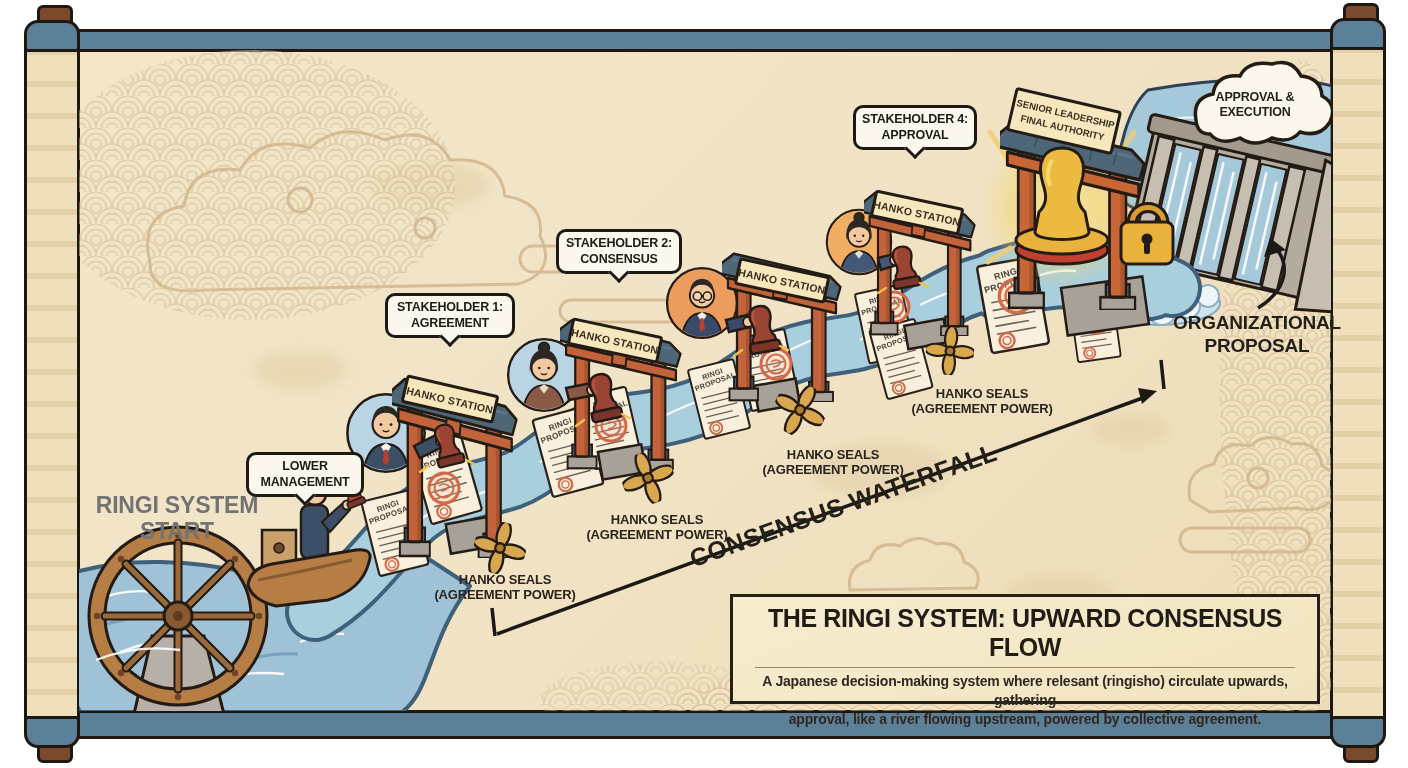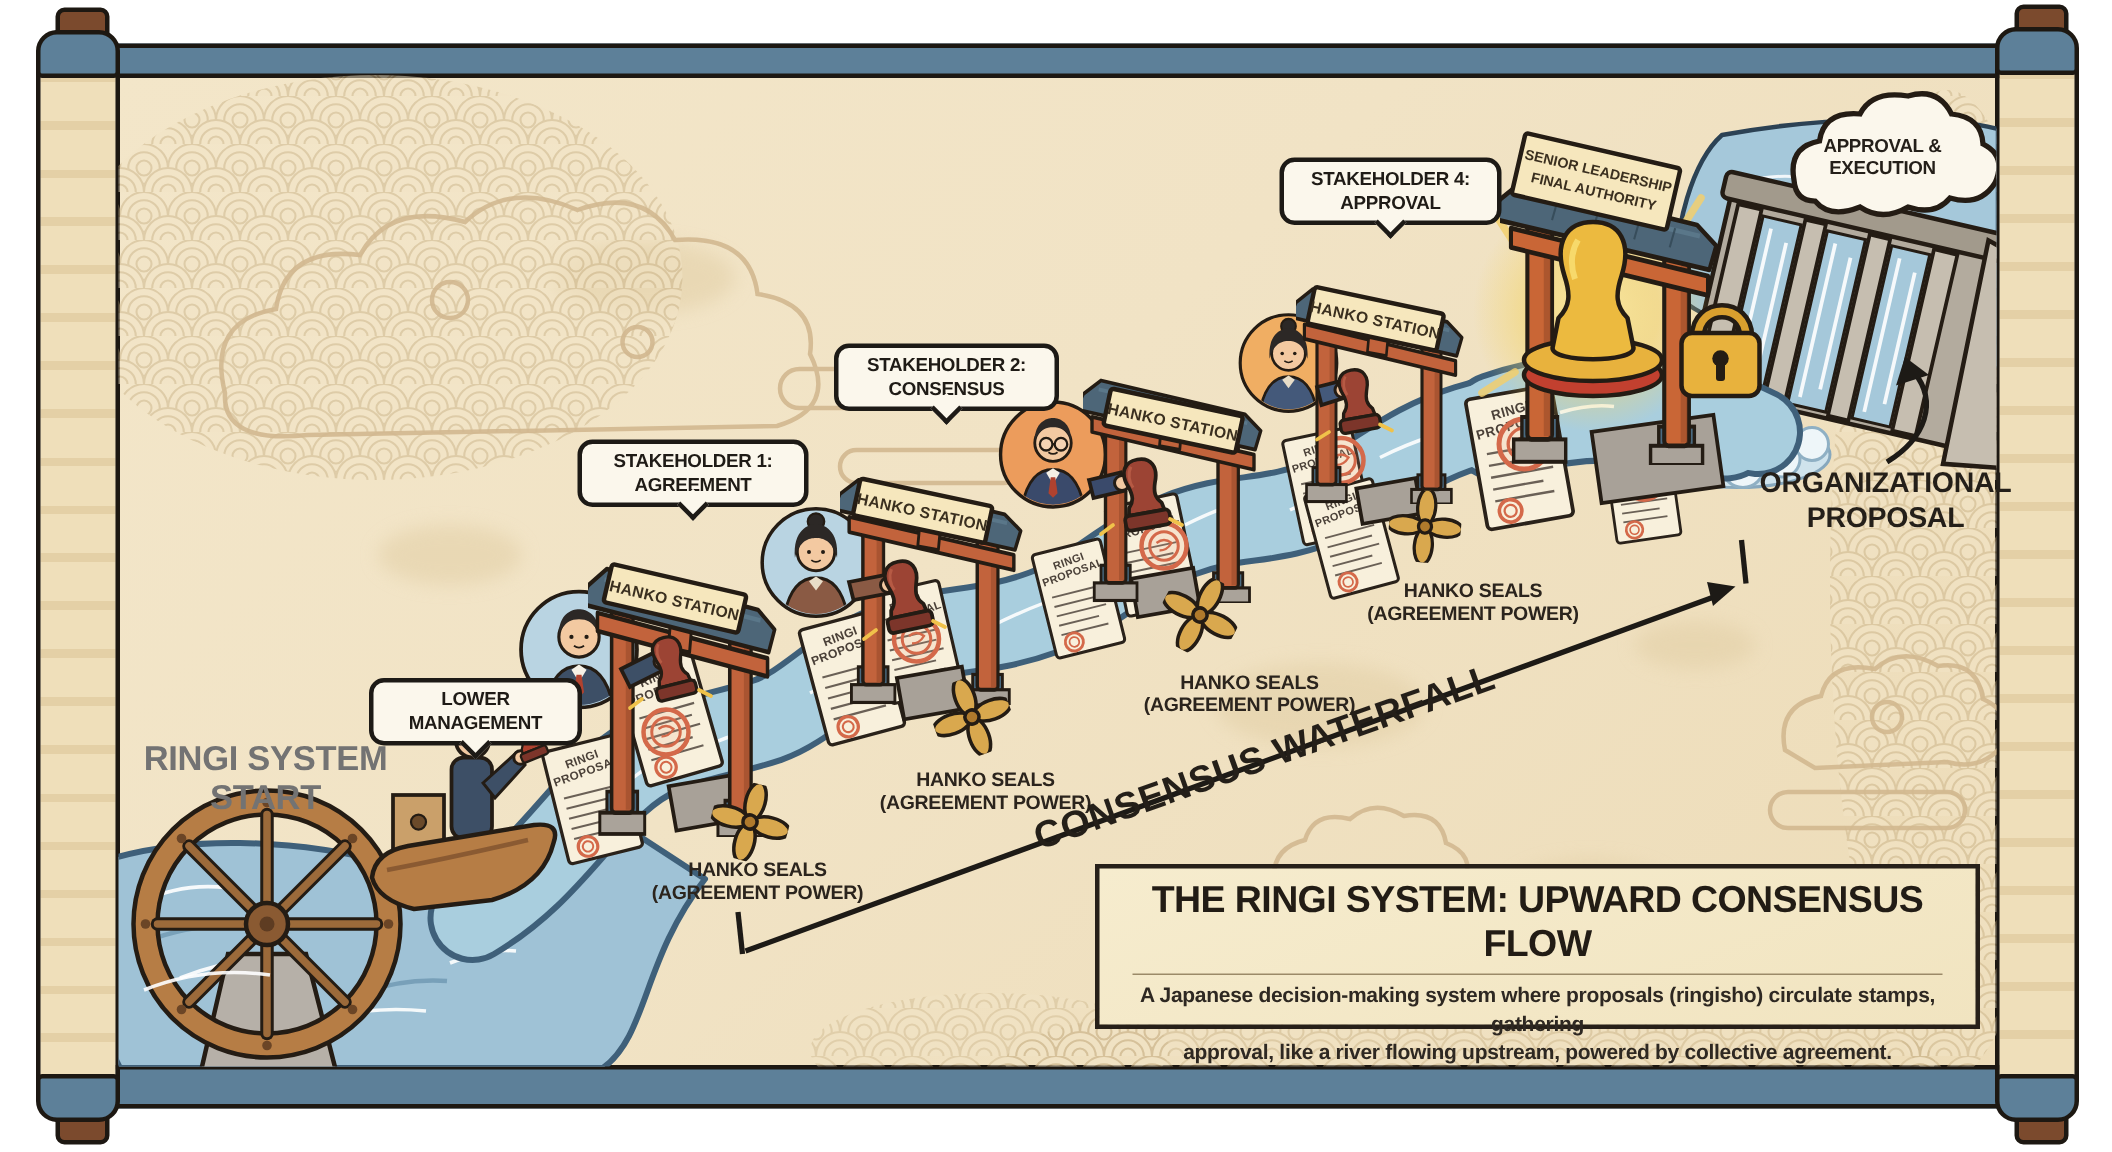--- a/index.html
+++ b/index.html
@@ -17,29 +17,29 @@
   .cap{position:absolute;left:-3px;width:50px;height:26px;background:#5d8099;border:3px solid #1d1812;z-index:5;}
   .cap.top{top:-3px;border-radius:14px 14px 4px 4px;}
   .cap.bottom{bottom:-3px;border-radius:4px 4px 14px 14px;}
   .knob{position:absolute;left:10px;width:30px;height:18px;background:#7b4a2d;border:3px solid #1d1812;border-radius:6px;z-index:3;}
   .knob.top{top:-18px;}
   .knob.bottom{bottom:-18px;}
   svg.scene{position:absolute;left:0;top:0;z-index:6;}
   svg text{font-family:"Liberation Sans",sans-serif;font-weight:700;}
   .label{position:absolute;z-index:8;color:#2b241d;font-weight:700;text-align:center;line-height:1.2;letter-spacing:-.2px;}
   .bubble{position:absolute;z-index:9;background:#fbf7ec;border:3px solid #1d1a16;border-radius:10px;
-    padding:4px 18px;font-size:12.5px;font-weight:700;text-align:center;line-height:1.25;color:#1f1b16;letter-spacing:-.2px;}
+    padding:4px 6px;font-size:12.5px;font-weight:700;text-align:center;line-height:1.25;color:#1f1b16;letter-spacing:-.2px;}
   .bubble::after{content:"";position:absolute;left:50%;bottom:-9px;width:12px;height:12px;background:#fbf7ec;
     border-right:3px solid #1d1a16;border-bottom:3px solid #1d1a16;transform:translateX(-50%) rotate(45deg);}
   .hanko-label{width:170px;font-size:13px;line-height:1.18;}
   .waterfall{z-index:8;font-size:25px;letter-spacing:.4px;transform:rotate(-19.5deg);color:#241f19;}
   .start-label{font-size:23px;color:#737373;line-height:1.15;}
   .decision-label{font-size:19px;color:#241f19;}
   .cloud-label{font-size:12.5px;color:#241f19;line-height:1.2;}
-  .info-box{position:absolute;left:730px;top:576px;width:590px;height:110px;z-index:9;
+  .info-box{position:absolute;left:730px;top:594px;width:590px;height:110px;z-index:9;
     background:linear-gradient(160deg,#f6ecce,#f1e4c0);border:3.5px solid #272019;box-sizing:border-box;text-align:center;}
   .info-title{font-size:25px;font-weight:700;color:#221c15;margin-top:7px;letter-spacing:-.4px;}
   .info-divider{width:540px;border-top:1.5px solid #9b8a68;margin:5px auto 4px auto;}
   .info-body{font-size:14px;font-weight:700;color:#2e2822;line-height:1.36;letter-spacing:-.2px;}
 </style>
 </head>
 <body>
 
 <div id="stage">
 
@@ -540,18 +540,18 @@
 
   <div class="label cloud-label" style="left:1200px;top:90px;width:110px;">
     <div>APPROVAL &amp;</div>
     <div>EXECUTION</div>
   </div>
 
   <div class="info-box">
     <div class="info-title">THE RINGI SYSTEM: UPWARD CONSENSUS FLOW</div>
     <div class="info-divider"></div>
     <div class="info-body">
-      <div>A Japanese decision-making system where proposals (ringisho) circulate stamps, gathering</div>
+      <div>A Japanese decision-making system where relesant (ringisho) circulate upwards, gathering</div>
       <div>approval, like a river flowing upstream, powered by collective agreement.</div>
     </div>
   </div>
 
 </div>
 
 </body></html>

